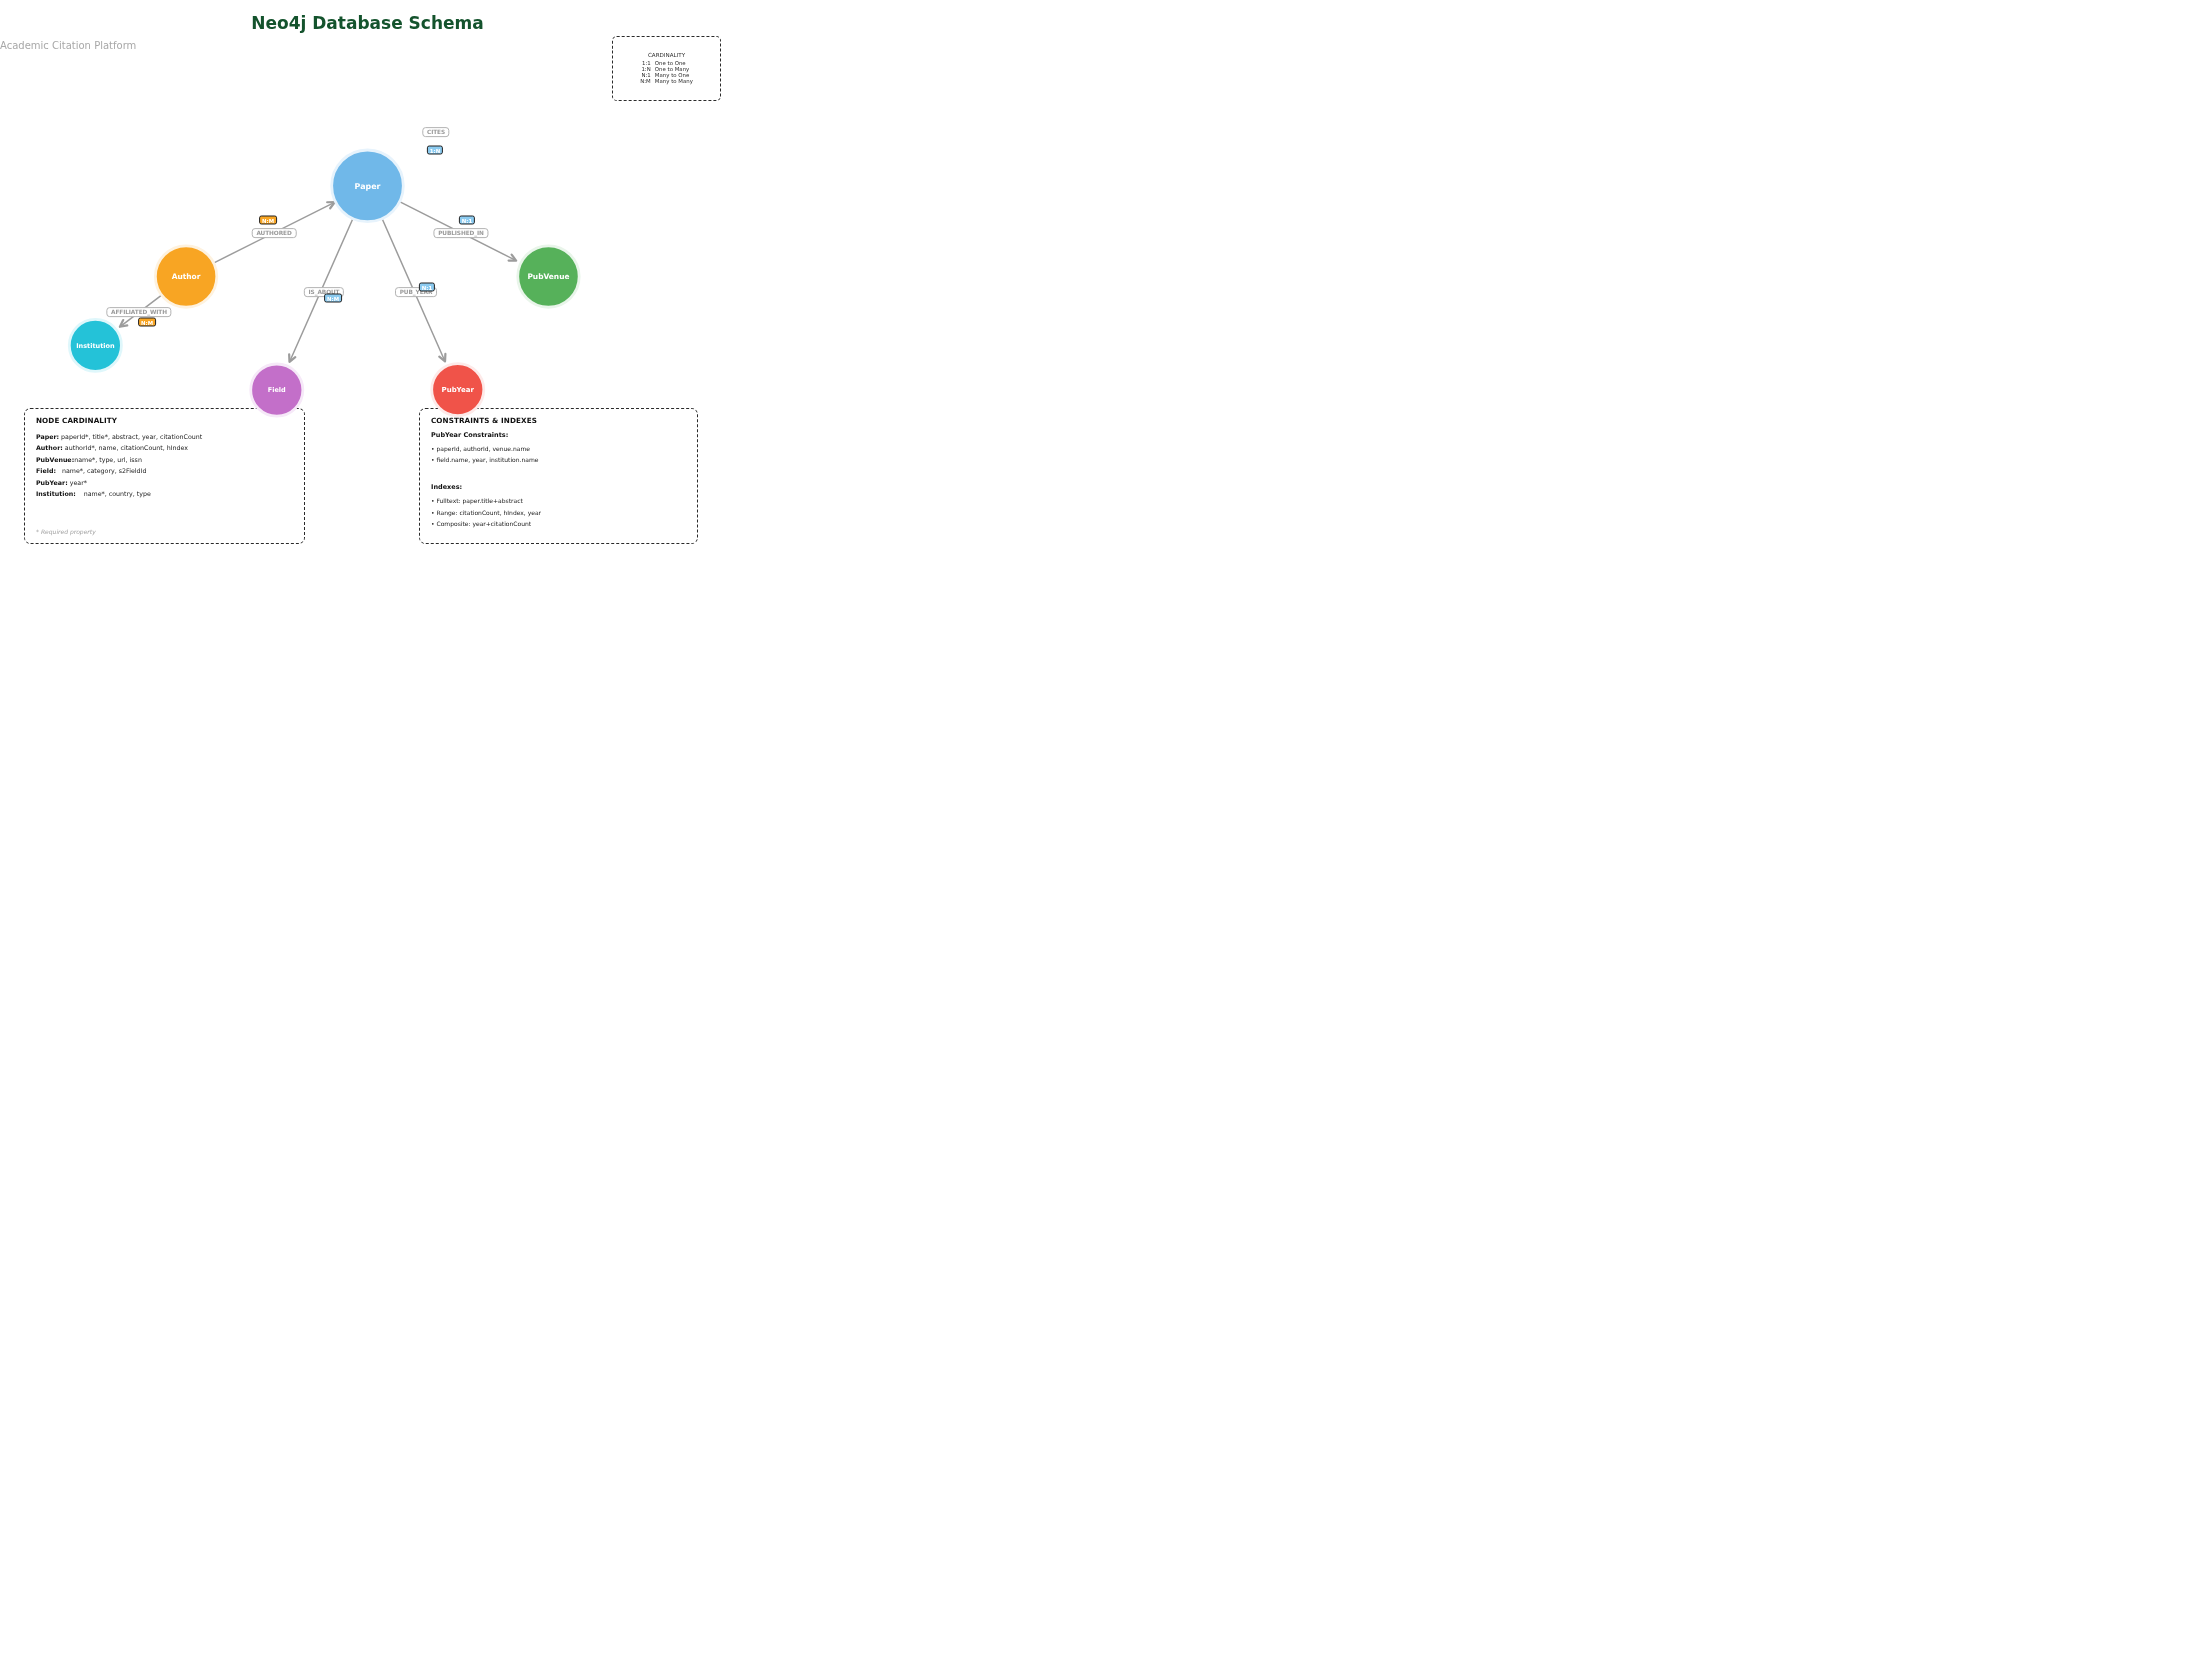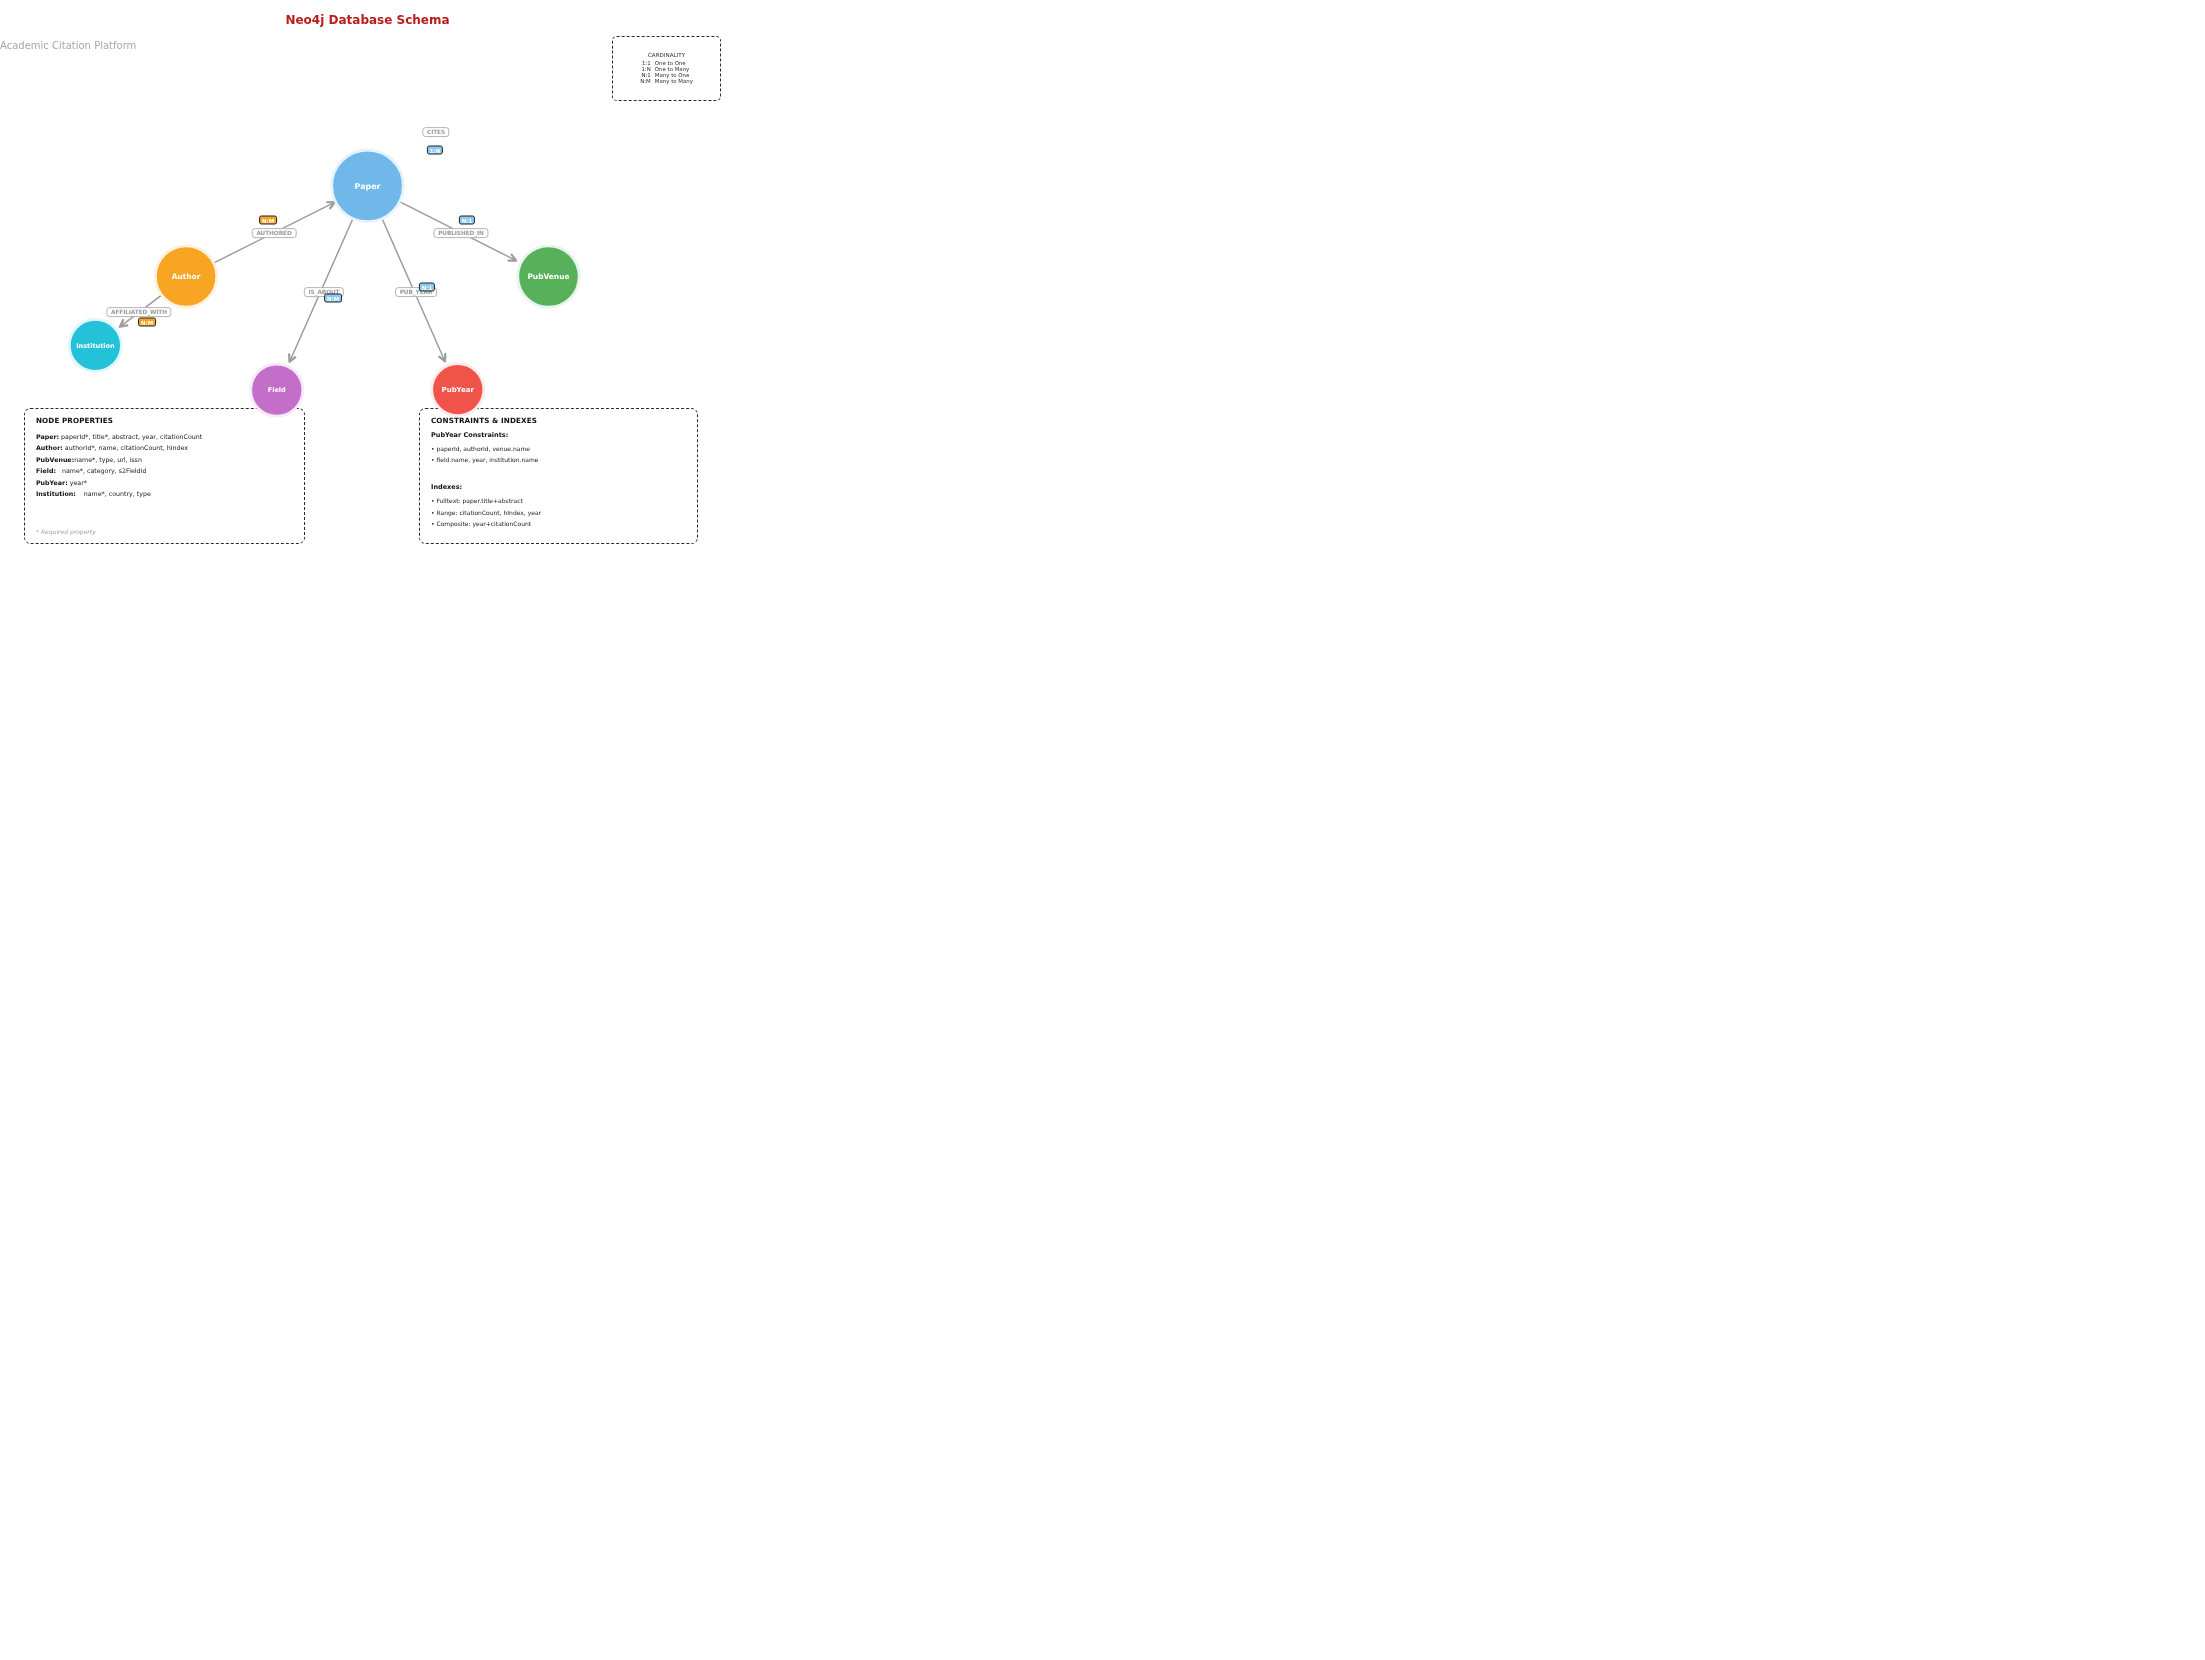--- a/index.html
+++ b/index.html
@@ -1,19 +1,19 @@
 <!DOCTYPE html>
 <html style="font-size:7.4px"><head>
 <meta charset="utf-8">
 <style>
   html,body{margin:0;padding:0;background:#fff;}
   .canvas{position:relative;width:735px;height:554px;background:#fff;overflow:hidden;
           font-family:"DejaVu Sans",sans-serif;}
   .title{position:absolute;top:13px;left:0;width:100%;text-align:center;
-         font-size:12px;font-weight:bold;color:#b91c1c;}
+         font-size:17px;font-weight:bold;color:#14532d;}
   .subtitle{position:absolute;top:40px;left:0;width:100%;text-align:left;
             font-size:10px;color:#A8A8A8;}
   
   .legend{position:absolute;left:612px;top:36px;width:109px;height:65px;box-sizing:border-box;
           border:0.9px dashed #2A2A2A;border-radius:4.7px;display:flex;flex-direction:column;
           align-items:center;justify-content:center;color:#2E2E2E;z-index:1;}
   .legend-title{font-size:5.6px;margin-bottom:1.4px;}
   .legend-grid{display:grid;grid-template-columns:auto auto;column-gap:4.2px;
                font-size:5.4px;line-height:6.3px;}
   .lg-code{text-align:right;}
@@ -57,21 +57,21 @@
       <span class="lg-code">1:N</span>
       <span class="lg-label">One to Many</span>
       <span class="lg-code">N:1</span>
       <span class="lg-label">Many to One</span>
       <span class="lg-code">N:M</span>
       <span class="lg-label">Many to Many</span>
     </div>
   </div>
 
   <div class="propbox" style="left:24px;top:408px;width:281px;height:136px;">
-    <div class="box-title">NODE PROPERTIES</div>
+    <div class="box-title">NODE CARDINALITY</div>
     <div class="prop-line"><b>Paper:</b><span> paperId*, title*, abstract, year, citationCount</span></div>
     <div class="prop-line"><b>Author:</b><span> authorId*, name, citationCount, hIndex</span></div>
     <div class="prop-line"><b>PubVenue:</b><span>name*, type, url, issn</span></div>
     <div class="prop-line"><b>Field:</b><span>   name*, category, s2FieldId</span></div>
     <div class="prop-line"><b>PubYear:</b><span> year*</span></div>
     <div class="prop-line"><b>Institution:</b><span>    name*, country, type</span></div>
     <div class="footnote">* Required property</div>
   </div>
 
   <div class="propbox" style="left:419px;top:408px;width:279px;height:136px;">

